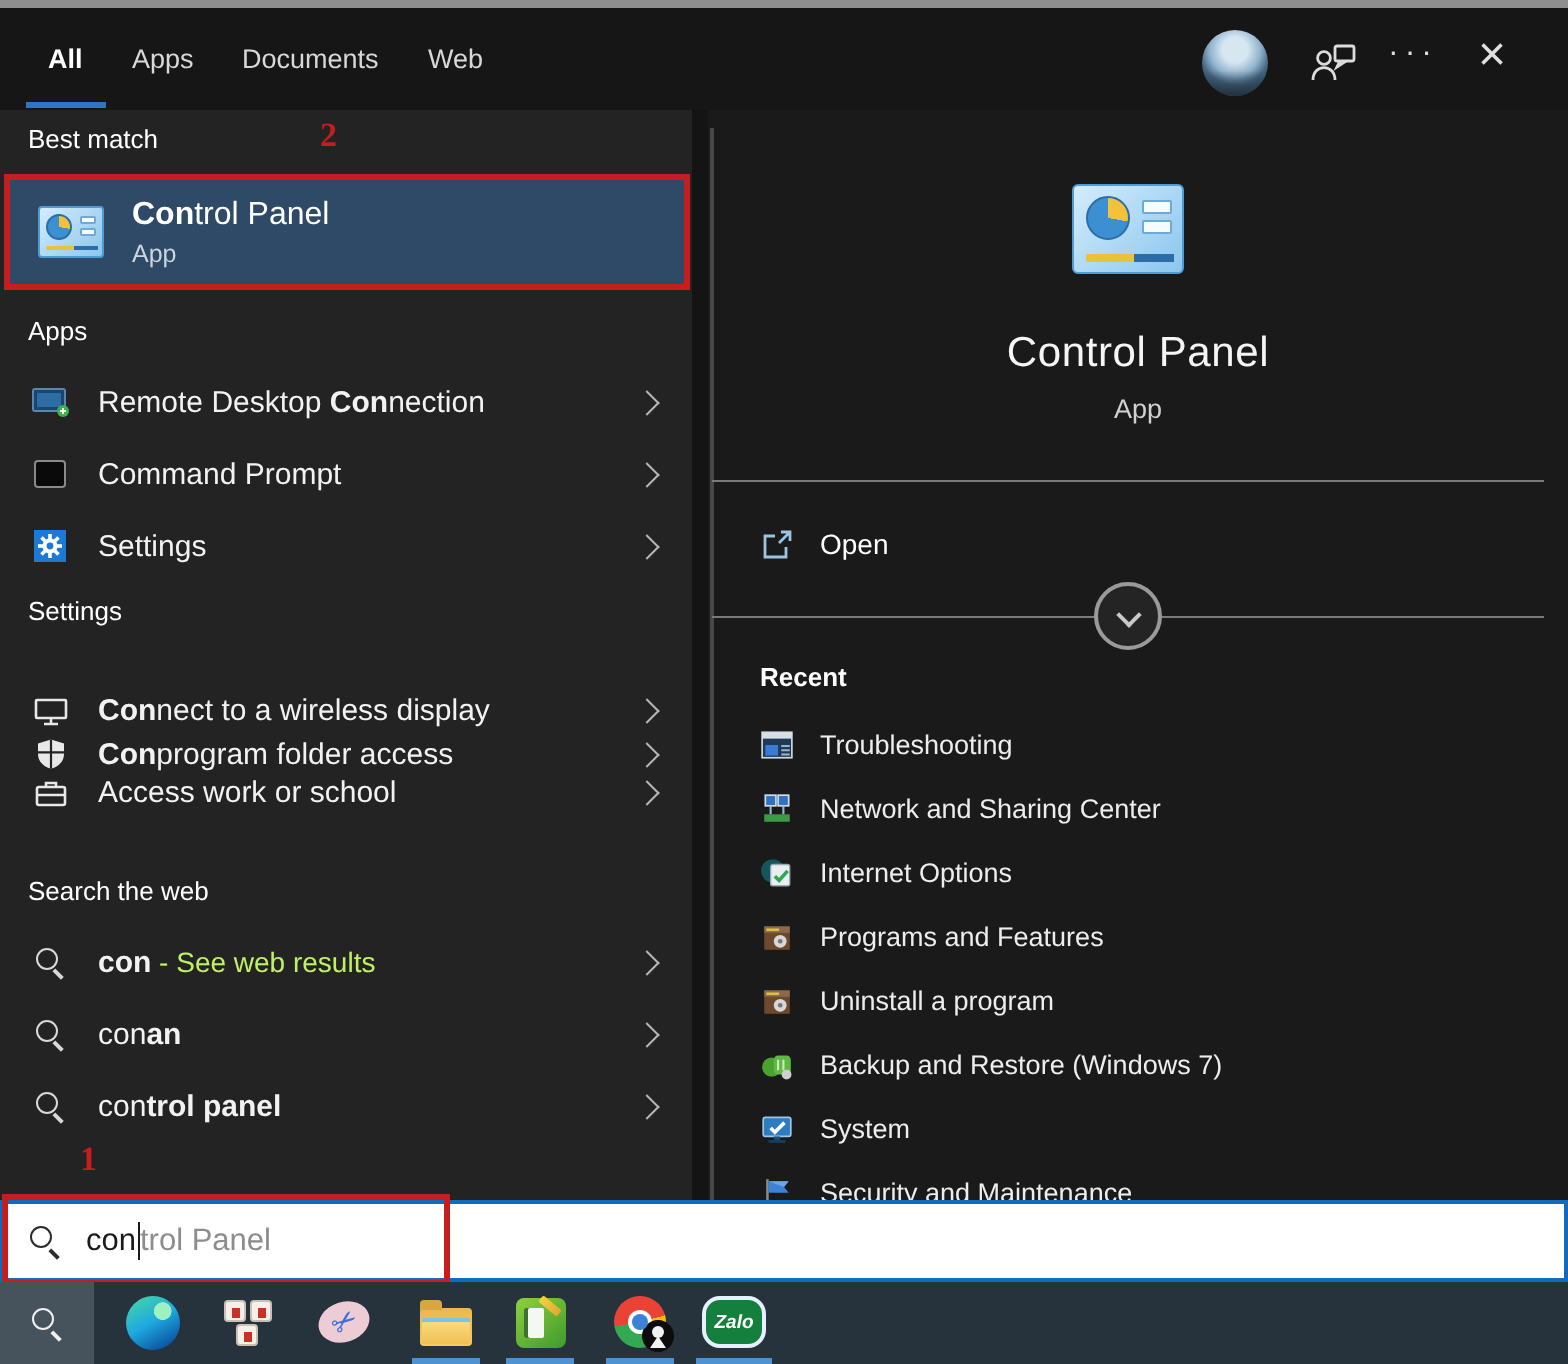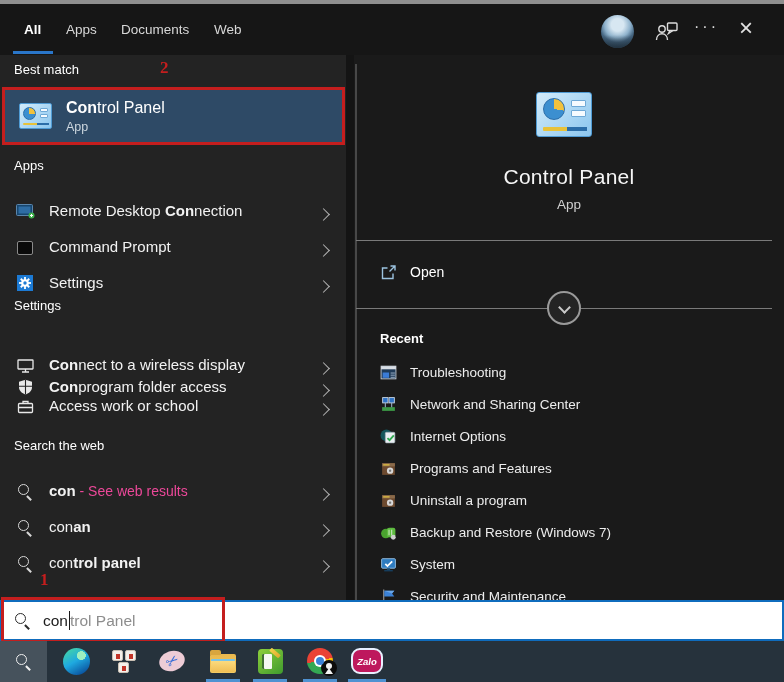--- a/index.html
+++ b/index.html
@@ -27,25 +27,25 @@
   .fb { position:absolute; left:655px; top:17px; width:24px; height:22px; }
 
   
   .left-panel  { left:0;   top:55px; width:346px; height:587px; background:#232323; }
   .panel-gap   { left:346px; top:55px; width:8px;  height:587px; background:#141414; }
   .right-panel { left:354px; top:55px; width:430px; height:587px; background:#1a1a1a; }
   .scroll-line { left:355px; top:64px; width:2px; height:572px; background:#6f6f6f; opacity:.55; }
 
   
   .l-head { position:absolute; left:14px; font-size:13px; font-weight:normal; color:#fff; }
-  .l-row  { position:absolute; left:0; width:346px; height:36px; display:flex; align-items:flex-end;
+  .l-row  { position:absolute; left:0; width:346px; height:36px; display:flex; align-items:center;
             padding:0 18px 0 14px; color:#f2f2f2; font-size:15px; cursor:pointer; }
   .l-row .ic { width:22px; display:flex; justify-content:center; align-items:center; margin-right:13px; flex:none; }
   .l-row .lbl b { font-weight:bold; }
-  .l-row .dim { color:#ec4899; font-size:14px; }
+  .l-row .dim { color:#bef264; font-size:14px; }
   .chev { margin-left:auto; width:9px; height:9px; border-right:1.8px solid #b5b5b5; border-top:1.8px solid #b5b5b5; transform:rotate(45deg); flex:none; }
 
   
   .best-row { position:absolute; left:2px; top:87px; width:343px; height:58px; background:#2e4a66;
               border:3px solid #c41e1e; display:flex; align-items:center; padding-left:14px; cursor:pointer; }
   .best-txt .t1 { font-size:16px; color:#fff; }
   .best-txt .t1 b { font-weight:bold; }
   .best-txt .t2 { font-size:12.5px; color:#ccd6de; margin-top:3px; }
 
   .annot { position:absolute; color:#c41e1e; font-weight:bold; font-size:17px; font-family:"Liberation Serif", serif; }
@@ -102,21 +102,21 @@
   .editor { position:relative; width:25px; height:25px; background:linear-gradient(140deg,#8ed03c,#3f9a2e); border-radius:4px; }
   .editor::before { content:""; position:absolute; left:4px; top:5px; width:10px; height:15px; background:#f4f8f2; border-radius:1px; box-shadow:inset 2px 0 0 #3f6f32; }
   .editor::after  { content:""; position:absolute; right:2px; top:2px; width:12px; height:4px; background:linear-gradient(90deg,#f2d24a,#e0a92f); transform:rotate(40deg); border-radius:1px; }
   .chrome { position:relative; width:26px; height:26px; border-radius:50%;
             background:conic-gradient(from -40deg,#ea4335 0 115deg,#fbbc05 115deg 175deg,#34a853 175deg 300deg,#ea4335 300deg); }
   .chrome::before { content:""; position:absolute; left:7px; top:7px; width:12px; height:12px; border-radius:50%; background:#fff; }
   .chrome::after  { content:""; position:absolute; left:9px; top:9px; width:8px; height:8px; border-radius:50%; background:#3b82d8; }
   .chrome-badge { position:absolute; right:-4px; bottom:-2px; width:16px; height:16px; border-radius:50%; background:#0c0c0c; }
   .chrome-badge::before { content:""; position:absolute; left:5px; top:3px; width:6px; height:6px; border-radius:50%; background:#f2f2f2; }
   .chrome-badge::after  { content:""; position:absolute; left:4px; top:8px; width:8px; height:6px; background:#f2f2f2; clip-path:polygon(0 100%,50% 0,100% 100%); }
-  .zalo { position:relative; width:32px; height:26px; background:#be185d; border-radius:9px; display:flex; align-items:center; justify-content:center; border:2px solid #e8f0ff; }
+  .zalo { position:relative; width:32px; height:26px; background:#15803d; border-radius:9px; display:flex; align-items:center; justify-content:center; border:2px solid #e8f0ff; }
   .zalo span { color:#fff; font-size:9.5px; font-style:italic; font-weight:bold; }
 
   svg { display:block; }
 </style>
 </head>
 <body>
 
 <div class="abs top-strip"></div>
 
 <div class="abs topbar">

